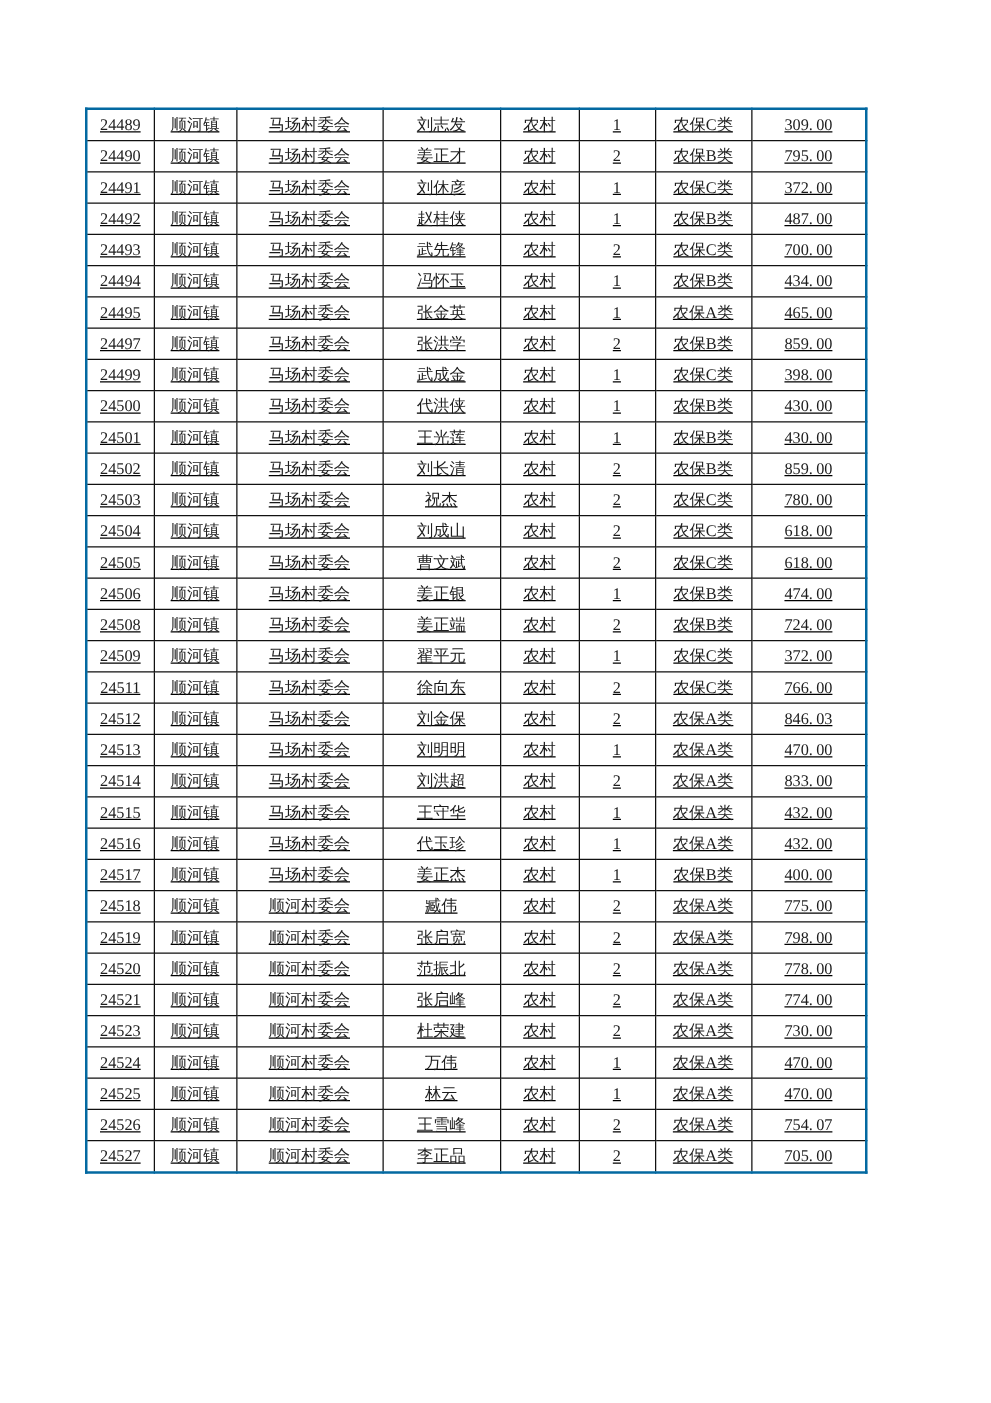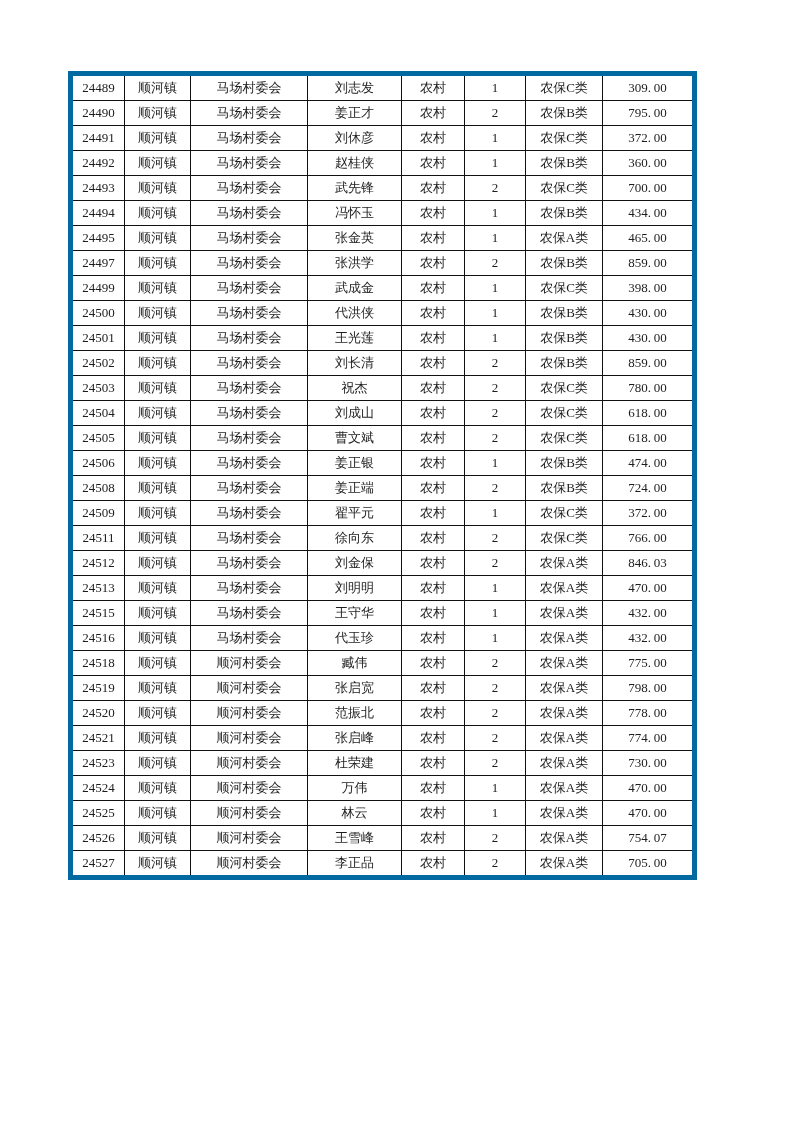--- a/index.html
+++ b/index.html
@@ -11,25 +11,26 @@
   .page {
     position: relative;
     width: 793px;
     height: 1122px;
     background: #ffffff;
     overflow: hidden;
   }
   table.roster {
     position: absolute;
     left: 68px;
-    top: 71px;
+    top: 86px;
     width: 624px;
     border-collapse: collapse;
     table-layout: fixed;
-    border: 5px solid #0369a1;
+    border: 2px solid #0369a1;
+    text-decoration: underline;
   }
   table.roster td {
     border: 1px solid #111111;
     height: 24px;
     line-height: 24px;
     padding: 0;
     text-align: center;
     vertical-align: middle;
     font-size: 13px;
     color: #1d1d1d;
@@ -84,21 +85,21 @@
           <td>372. 00</td>
         </tr>
         <tr>
           <td>24492</td>
           <td>顺河镇</td>
           <td>马场村委会</td>
           <td>赵桂侠</td>
           <td>农村</td>
           <td>1</td>
           <td>农保B类</td>
-          <td>360. 00</td>
+          <td>487. 00</td>
         </tr>
         <tr>
           <td>24493</td>
           <td>顺河镇</td>
           <td>马场村委会</td>
           <td>武先锋</td>
           <td>农村</td>
           <td>2</td>
           <td>农保C类</td>
           <td>700. 00</td>
@@ -257,38 +258,58 @@
           <td>24513</td>
           <td>顺河镇</td>
           <td>马场村委会</td>
           <td>刘明明</td>
           <td>农村</td>
           <td>1</td>
           <td>农保A类</td>
           <td>470. 00</td>
         </tr>
         <tr>
+          <td>24514</td>
+          <td>顺河镇</td>
+          <td>马场村委会</td>
+          <td>刘洪超</td>
+          <td>农村</td>
+          <td>2</td>
+          <td>农保A类</td>
+          <td>833. 00</td>
+        </tr>
+        <tr>
           <td>24515</td>
           <td>顺河镇</td>
           <td>马场村委会</td>
           <td>王守华</td>
           <td>农村</td>
           <td>1</td>
           <td>农保A类</td>
           <td>432. 00</td>
         </tr>
         <tr>
           <td>24516</td>
           <td>顺河镇</td>
           <td>马场村委会</td>
           <td>代玉珍</td>
           <td>农村</td>
           <td>1</td>
           <td>农保A类</td>
           <td>432. 00</td>
+        </tr>
+        <tr>
+          <td>24517</td>
+          <td>顺河镇</td>
+          <td>马场村委会</td>
+          <td>姜正杰</td>
+          <td>农村</td>
+          <td>1</td>
+          <td>农保B类</td>
+          <td>400. 00</td>
         </tr>
         <tr>
           <td>24518</td>
           <td>顺河镇</td>
           <td>顺河村委会</td>
           <td>臧伟</td>
           <td>农村</td>
           <td>2</td>
           <td>农保A类</td>
           <td>775. 00</td>

